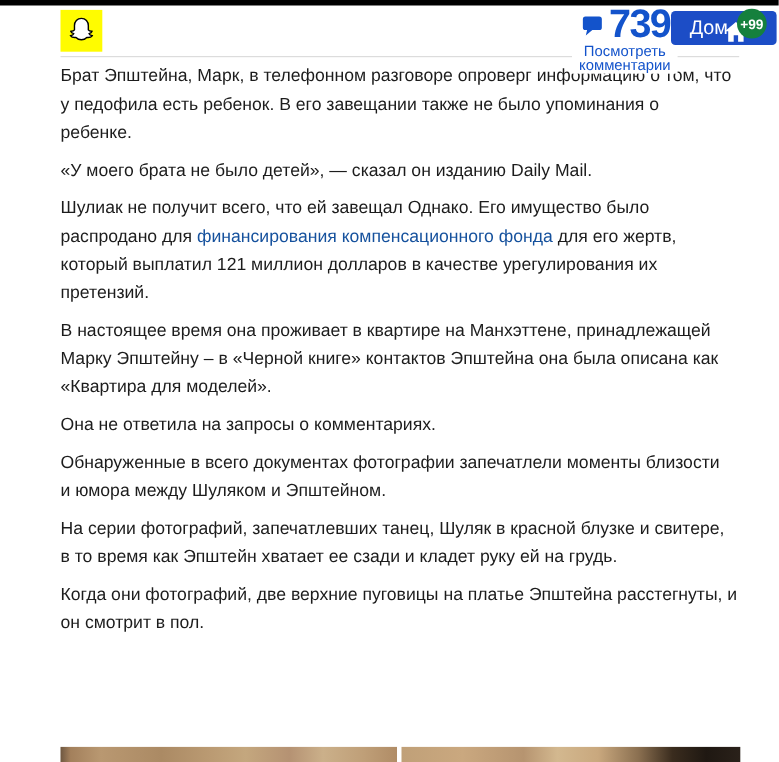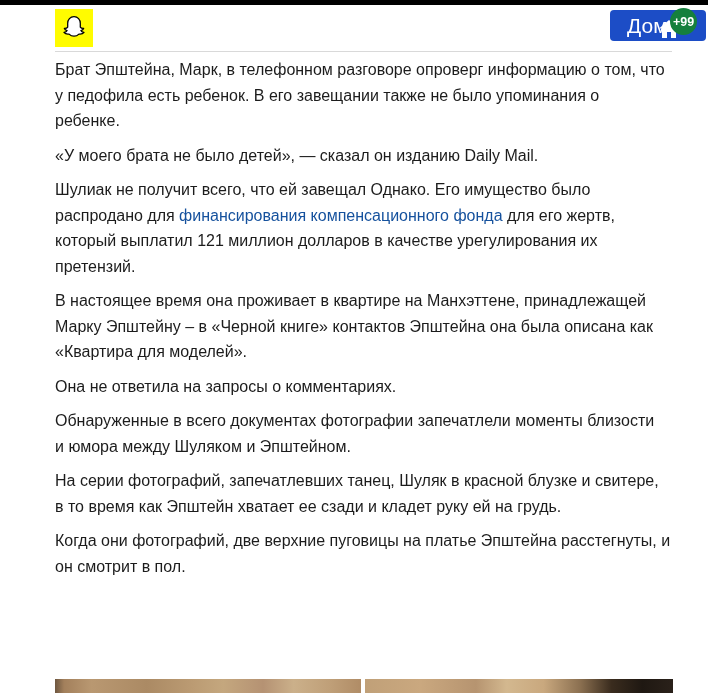--- a/index.html
+++ b/index.html
@@ -68,21 +68,21 @@
     width: 96px; height: 31px;
     background: #1c4dc6;
     border-radius: 4px;
     color: #ffffff;
     cursor: pointer;
     z-index: 2;
   }
   .home-label {
     position: absolute;
     left: 17px; top: 6px;
-    font-size: 21px;
+    font-size: 18px;
     line-height: 19px;
     color: #ffffff;
   }
   .house { position: absolute; left: 47px; top: 7px; }
   .badge {
     position: absolute;
     left: 60px; top: -2px;
     width: 27px; height: 27px;
     border-radius: 50%;
     background: #15803d;
@@ -137,20 +137,30 @@
   <div class="topbar"></div>
 
   <div class="snap-btn">
     <svg width="28" height="28" viewBox="0 0 24 24">
       <path d="M12 2.3c-3.3 0-5.4 2.5-5.4 5.6v3.3c-.6.9-1.7 1.2-2.9 1.1.3 1 1.3 1.6 2.4 1.9-.3.9-1.4 1.5-2.7 1.6 1 1.3 2.9 1.6 4.4 1.4 1 1.1 2.5 1.8 4.2 1.8s3.2-.7 4.2-1.8c1.5.2 3.4-.1 4.4-1.4-1.3-.1-2.4-.7-2.7-1.6 1.1-.3 2.1-.9 2.4-1.9-1.2.1-2.3-.2-2.9-1.1V7.9c0-3.1-2.1-5.6-5.4-5.6z" fill="#ffffff" stroke="#000000" stroke-width="1.1" stroke-linejoin="round"></path>
     </svg>
   </div>
 
   <div class="divider"></div>
 
+  <div class="comments">
+    <div class="comments-row">
+      <svg width="23" height="23" viewBox="0 0 24 24">
+        <path d="M21 4.5A2.5 2.5 0 0 0 18.5 2h-13A2.5 2.5 0 0 0 3 4.5v8A2.5 2.5 0 0 0 5.5 15H7l-1.2 5.2 6.2-5.2h6.5a2.5 2.5 0 0 0 2.5-2.5z" fill="#1353cb"></path>
+      </svg>
+      <span class="comment-count">739</span>
+    </div>
+    <div class="comments-caption">Посмотреть
+комментарии</div>
+  </div>
 
   <div class="home-btn">
     <span class="home-label">Дом</span>
     <svg class="house" width="24" height="24" viewBox="0 0 24 24">
       <path d="M12 3 L22 11.5 L19 11.5 L19 21 L14 21 L14 15 L10 15 L10 21 L5 21 L5 11.5 L2 11.5 Z" fill="#ffffff"></path>
     </svg>
     <span class="badge">+99</span>
   </div>
 
   <div class="article"><p class="para"><span>Брат Эпштейна, Марк, в телефонном разговоре опроверг информацию о том, что

